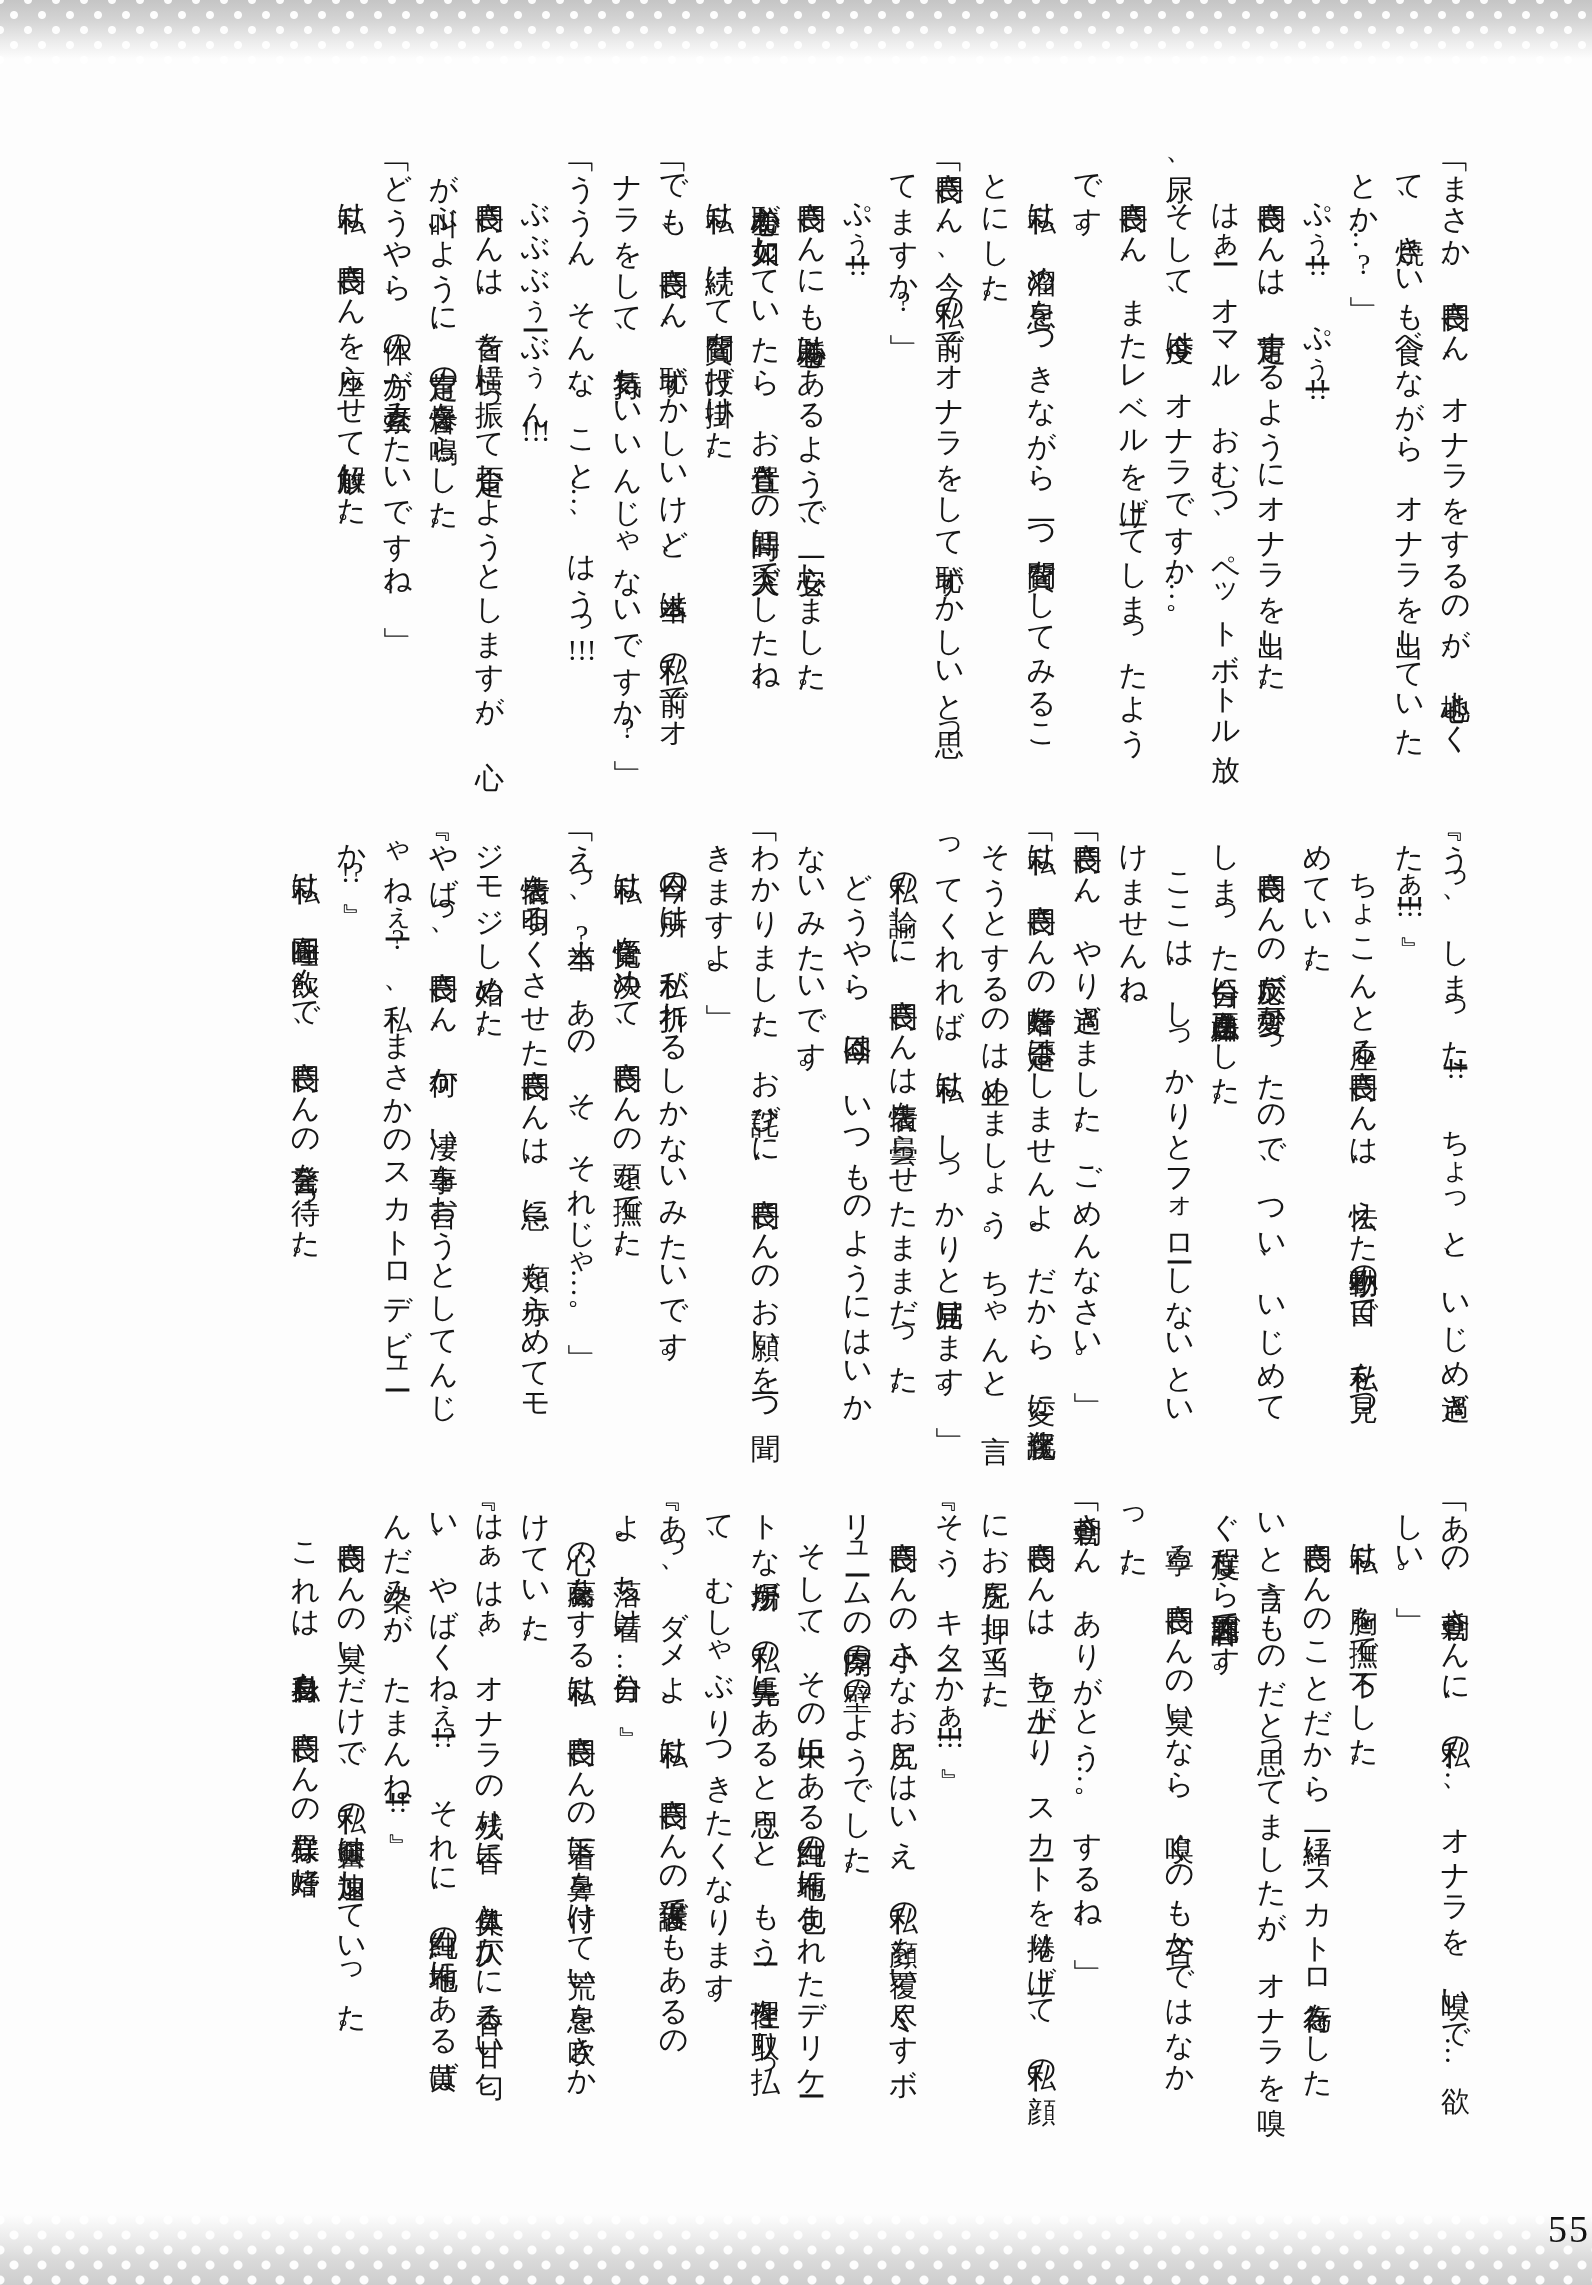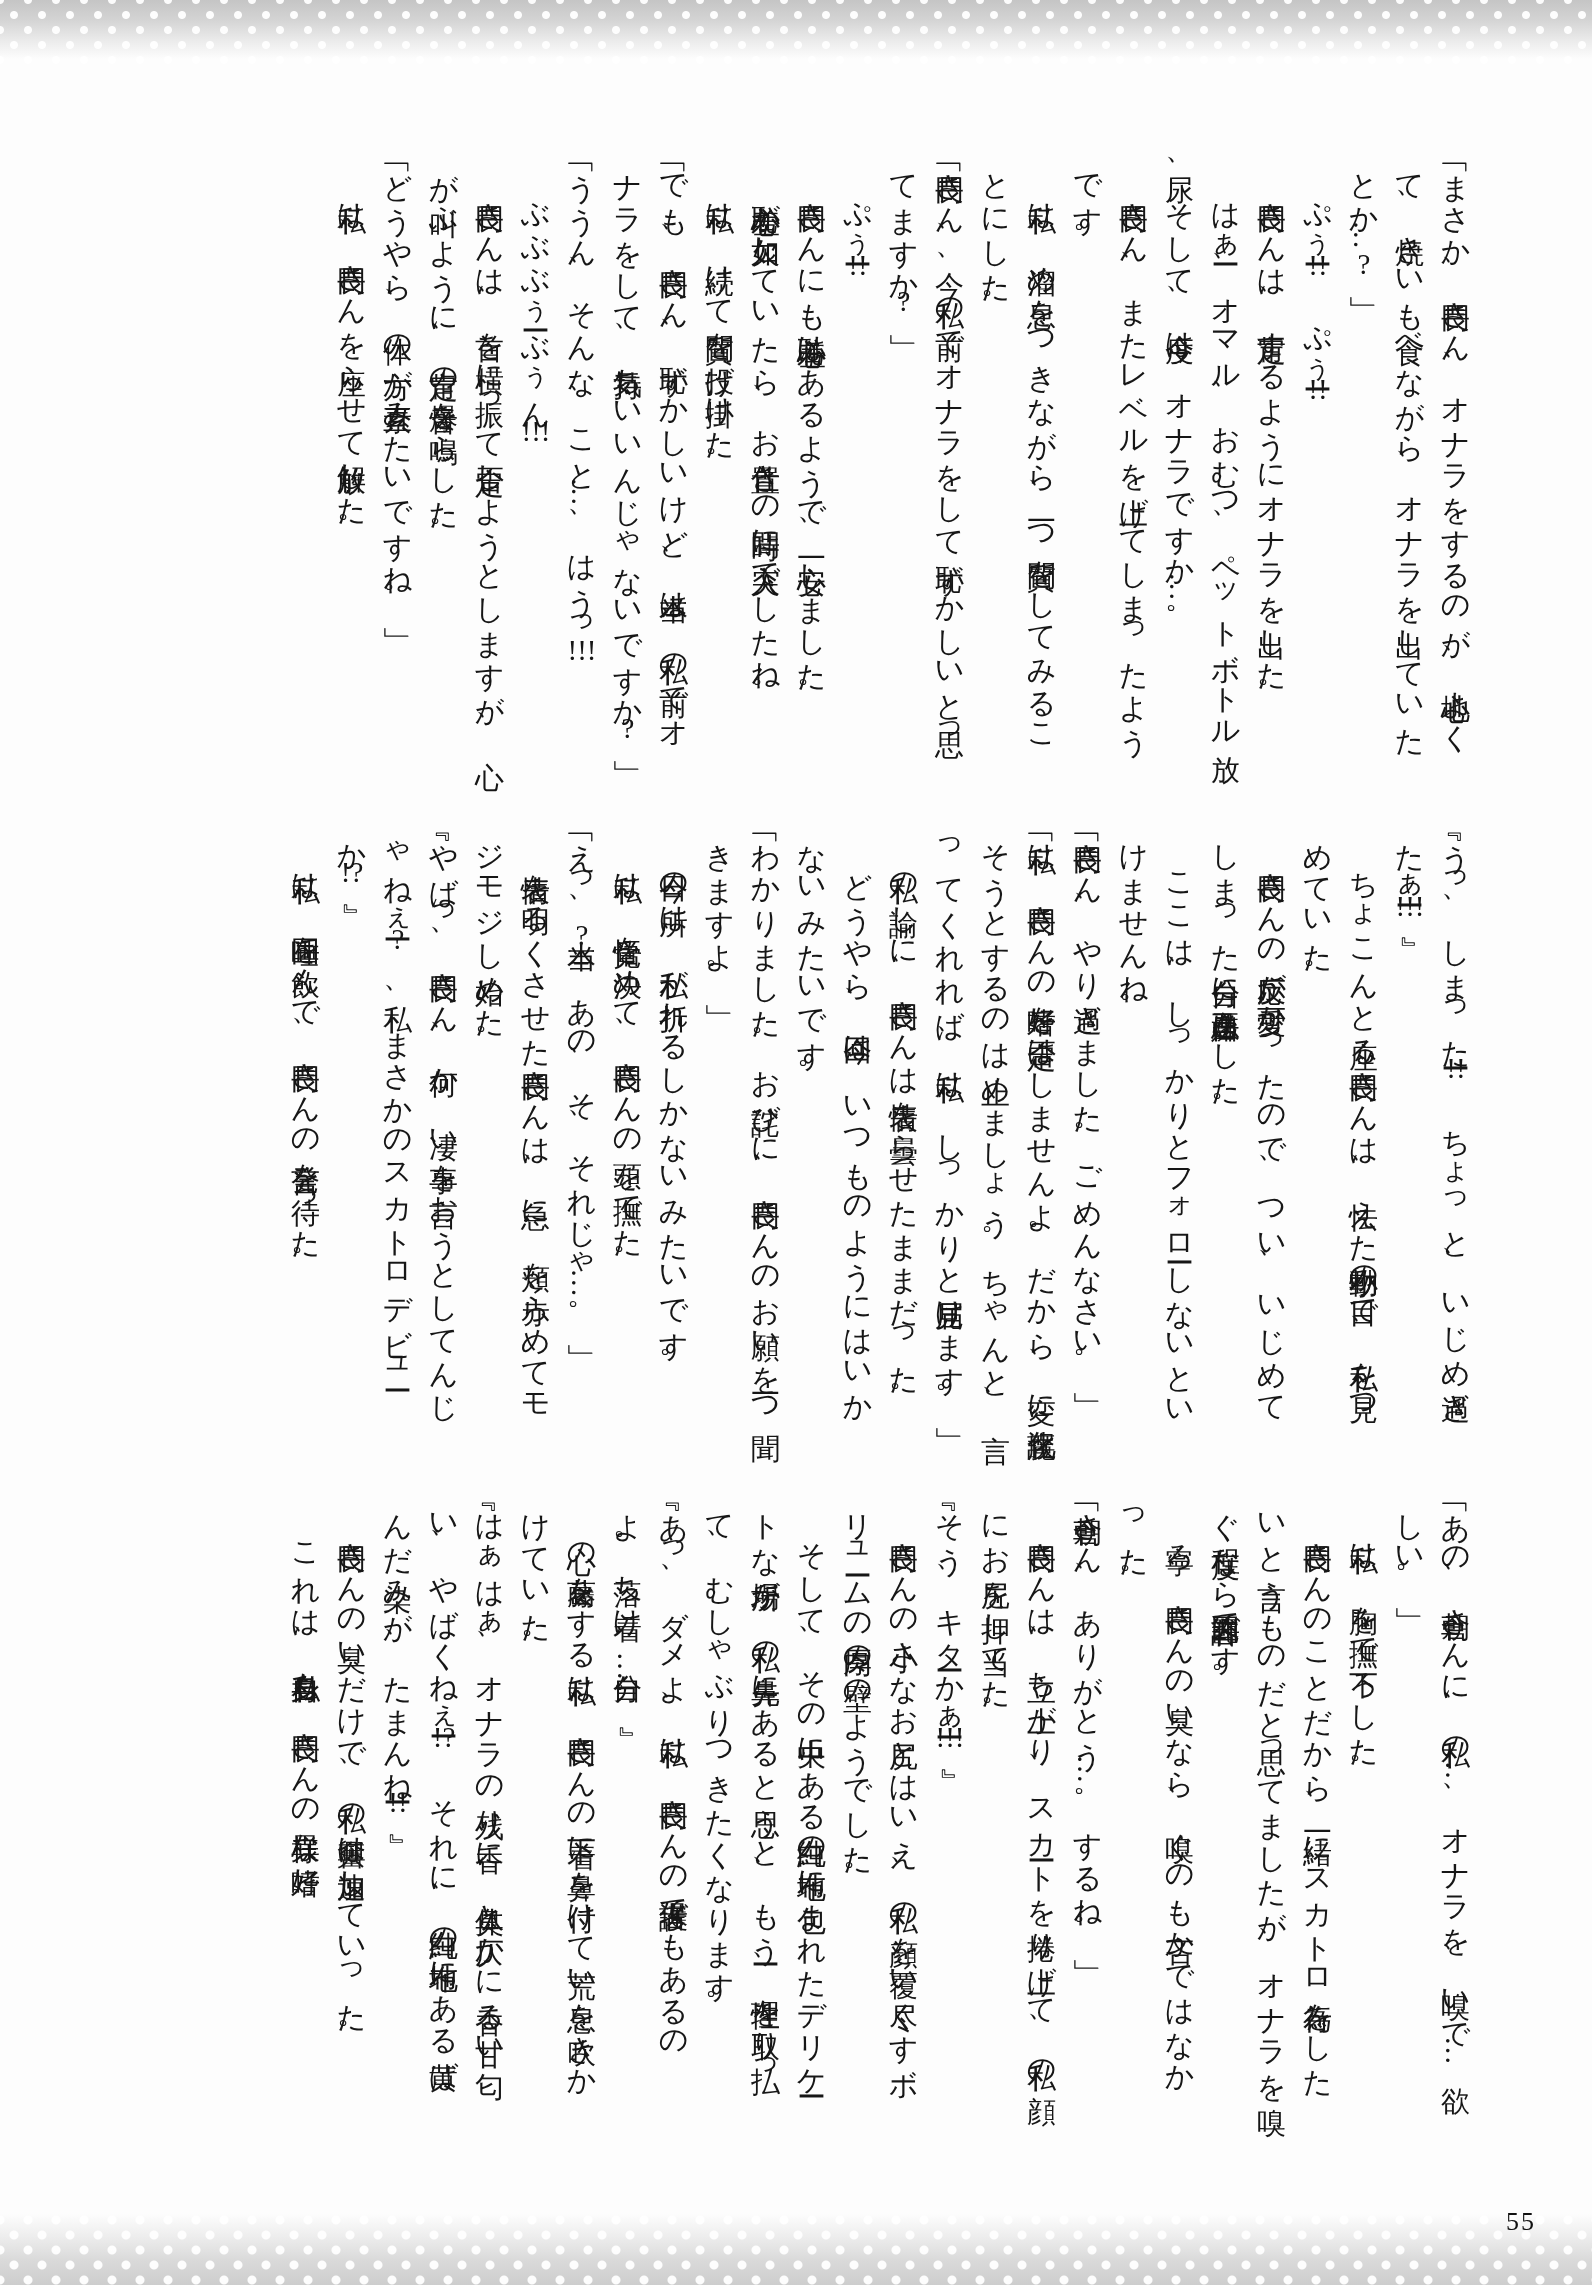--- a/index.html
+++ b/index.html
@@ -69,23 +69,23 @@
   .band p.para.indent {
     text-indent: 1em;
   }
   .tcy {
     text-combine-upright: all;
   }
 
   
   .page-number {
     position: absolute;
-    left: 1506px;
+    left: 1548px;
     top: 2207px;
-    font-size: 26px;
+    font-size: 38px;
     letter-spacing: 2px;
     color: #111111;
     z-index: 2;
   }
 </style>
 </head>
 <body>
 
 <div class="page">
   <div class="halftone halftone-top"></div>

